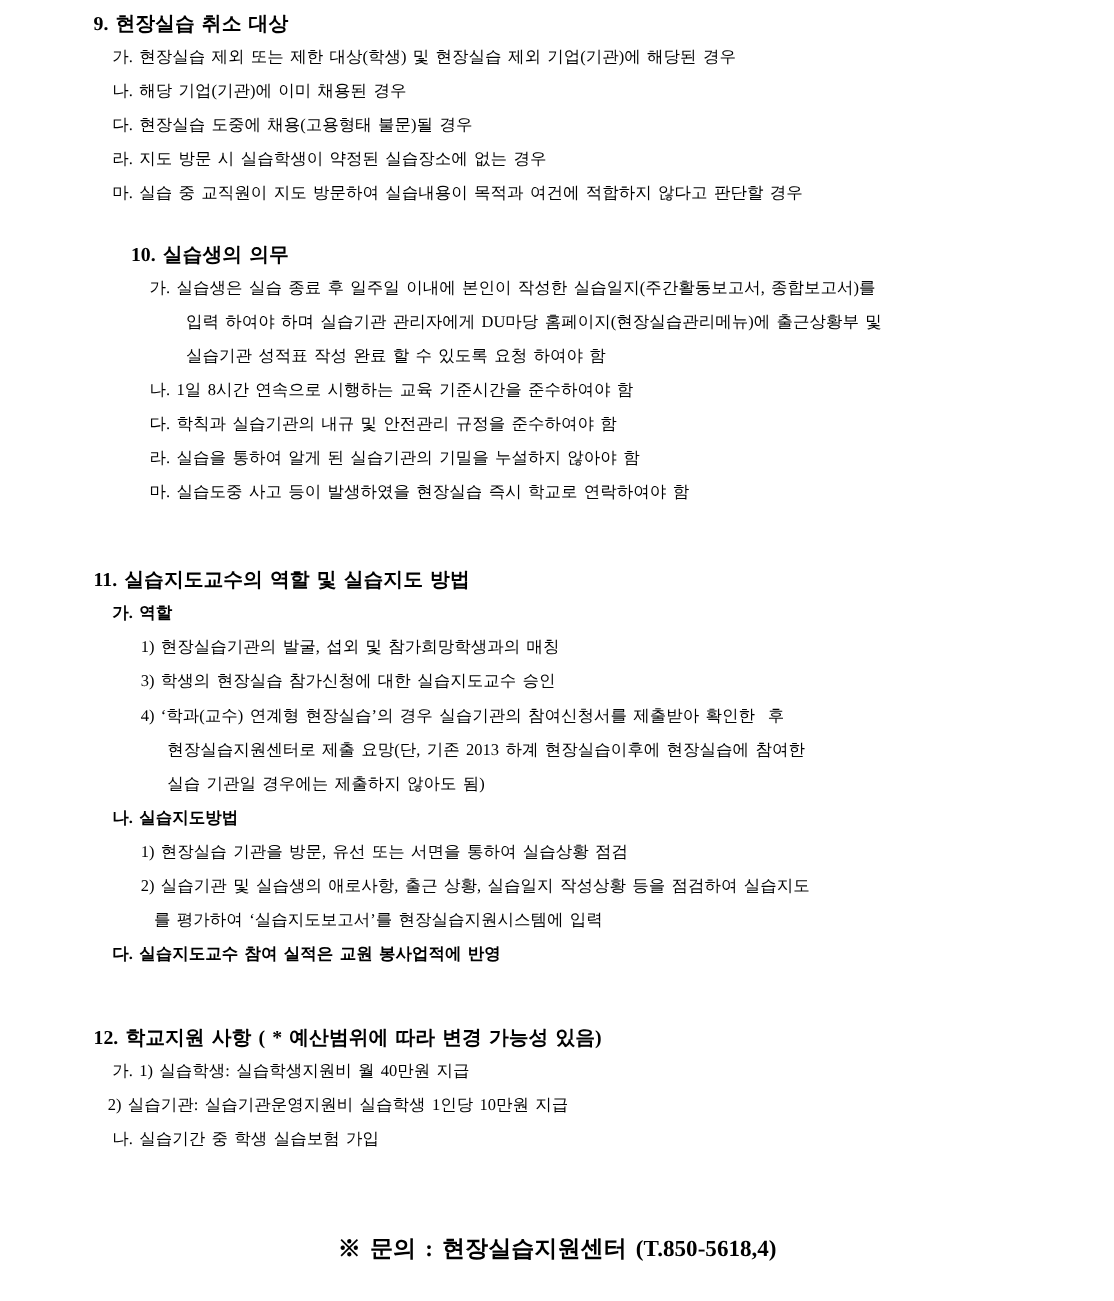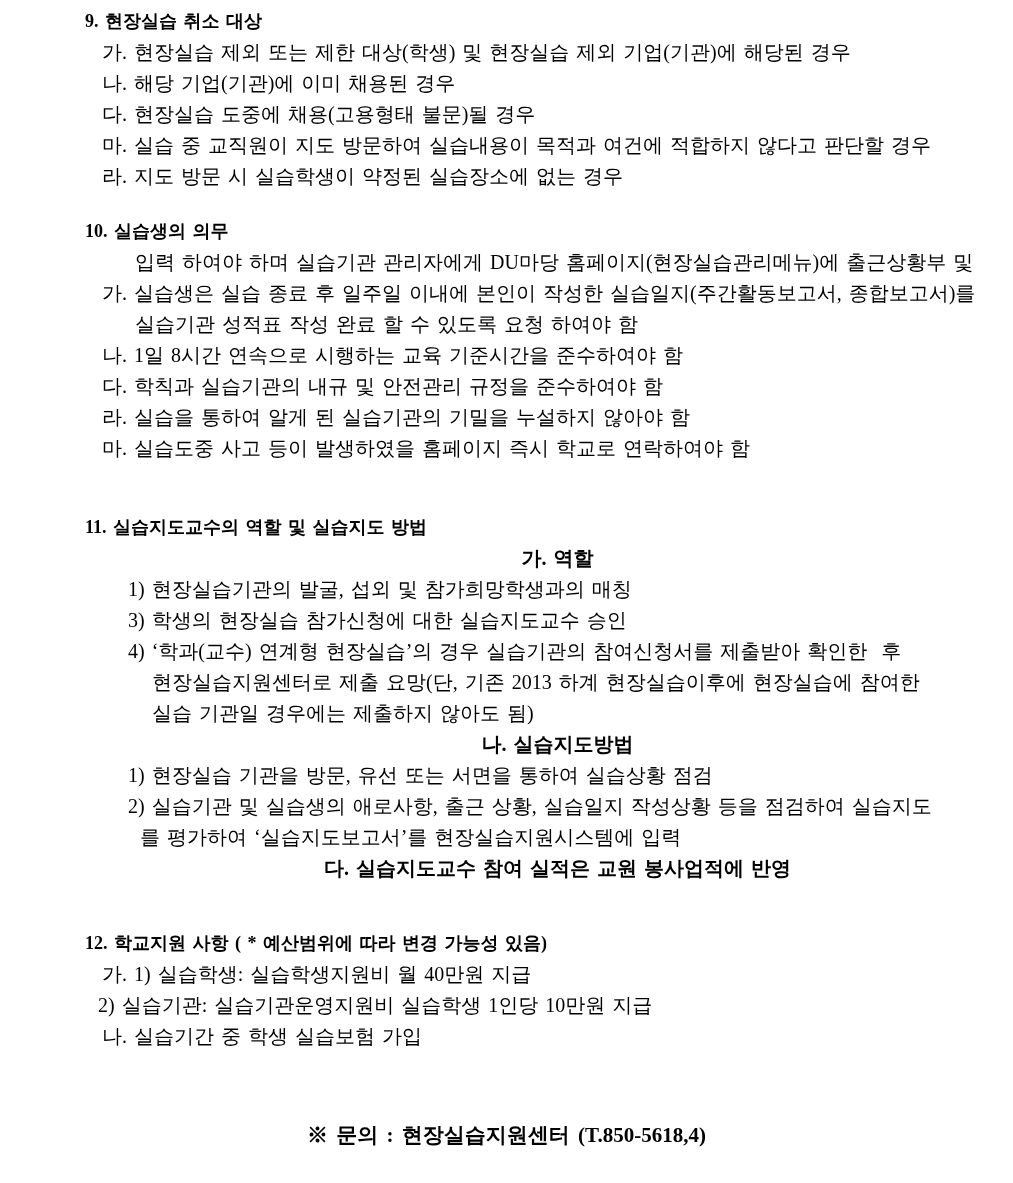--- a/index.html
+++ b/index.html
@@ -11,40 +11,40 @@
     width: 1013px;
     height: 1183px;
     color: #000000;
     font-family: "Liberation Serif", "DejaVu Serif", serif;
     overflow: hidden;
   }
   .doc {
     padding-top: 6px;
   }
   .line {
-    font-size: 20px;
+    font-size: 15px;
     line-height: 31px;
     white-space: pre;
     word-spacing: 2px;
   }
   .heading {
     font-size: 18px;
     font-weight: bold;
     padding-left: 85px;
   }
-  .bold { font-weight: bold; text-align: center; }
+  .bold { font-weight: bold; }
   
   .l1   { padding-left: 102px; }  
   .l1c  { padding-left: 135px; }  
   .l2   { padding-left: 128px; }  
   .l2c  { padding-left: 152px; }  
   .l2c2 { padding-left: 140px; }  
   .l2b  { padding-left: 98px; }  
   
-  .gap-s10 { margin-top: 24px; }
+  .gap-s10 { margin-top: 24px; margin-left: 34px; }
   .gap-s11 { margin-top: 48px; }
   .gap-s12 { margin-top: 44px; }
   .footer {
     margin-top: 66px;
     text-align: center;
     font-size: 21px;
     font-weight: bold;
     line-height: 34px;
     word-spacing: 3px;
   }
@@ -53,35 +53,35 @@
 <body>
 
 <div class="doc">
 
   <section>
     <div class="line heading">9. 현장실습 취소 대상</div>
     <div>
         <div class="line l1">가. 현장실습 제외 또는 제한 대상(학생) 및 현장실습 제외 기업(기관)에 해당된 경우</div>
         <div class="line l1">나. 해당 기업(기관)에 이미 채용된 경우</div>
         <div class="line l1">다. 현장실습 도중에 채용(고용형태 불문)될 경우</div>
+        <div class="line l1">라. 지도 방문 시 실습학생이 약정된 실습장소에 없는 경우</div>
         <div class="line l1">마. 실습 중 교직원이 지도 방문하여 실습내용이 목적과 여건에 적합하지 않다고 판단할 경우</div>
-        <div class="line l1">라. 지도 방문 시 실습학생이 약정된 실습장소에 없는 경우</div>
       </div>
   </section>
 
   <section class="gap-s10">
     <div class="line heading">10. 실습생의 의무</div>
     <div>
+        <div class="line l1">가. 실습생은 실습 종료 후 일주일 이내에 본인이 작성한 실습일지(주간활동보고서, 종합보고서)를</div>
         <div class="line l1c">입력 하여야 하며 실습기관 관리자에게 DU마당 홈페이지(현장실습관리메뉴)에 출근상황부 및</div>
-        <div class="line l1">가. 실습생은 실습 종료 후 일주일 이내에 본인이 작성한 실습일지(주간활동보고서, 종합보고서)를</div>
         <div class="line l1c">실습기관 성적표 작성 완료 할 수 있도록 요청 하여야 함</div>
         <div class="line l1">나. 1일 8시간 연속으로 시행하는 교육 기준시간을 준수하여야 함</div>
         <div class="line l1">다. 학칙과 실습기관의 내규 및 안전관리 규정을 준수하여야 함</div>
         <div class="line l1">라. 실습을 통하여 알게 된 실습기관의 기밀을 누설하지 않아야 함</div>
-        <div class="line l1">마. 실습도중 사고 등이 발생하였을 홈페이지 즉시 학교로 연락하여야 함</div>
+        <div class="line l1">마. 실습도중 사고 등이 발생하였을 현장실습 즉시 학교로 연락하여야 함</div>
       </div>
   </section>
 
   <section class="gap-s11">
     <div class="line heading">11. 실습지도교수의 역할 및 실습지도 방법</div>
     <div>
         <div class="line l1 bold">가. 역할</div>
         <div class="line l2">1) 현장실습기관의 발굴, 섭외 및 참가희망학생과의 매칭</div>
         <div class="line l2">3) 학생의 현장실습 참가신청에 대한 실습지도교수 승인</div>
         <div class="line l2">4) ‘학과(교수) 연계형 현장실습’의 경우 실습기관의 참여신청서를 제출받아 확인한  후</div>

